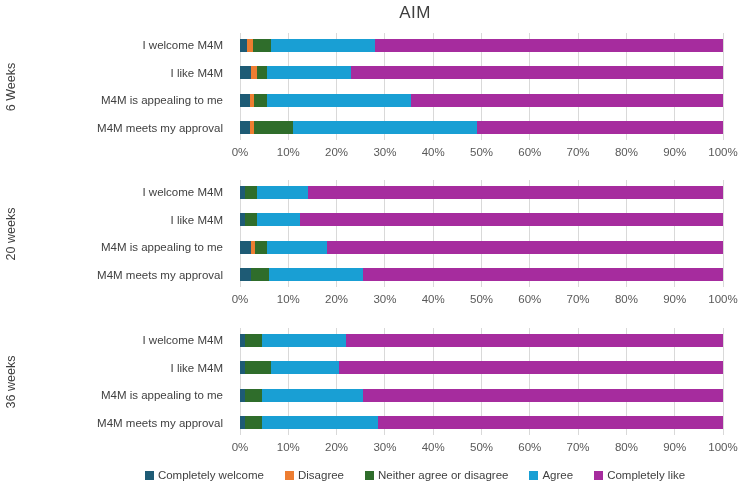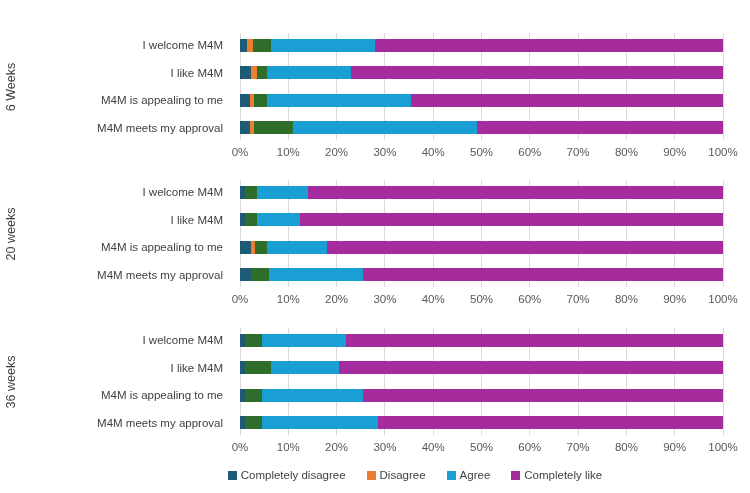--- a/index.html
+++ b/index.html
@@ -37,20 +37,21 @@
     position:absolute;top:469px;left:80px;width:670px;display:flex;
     justify-content:center;gap:21px;
   }
   .legend-item{display:flex;align-items:center;gap:4px;font-size:11.5px;color:#3f3f3f;white-space:nowrap;}
   .legend-swatch{width:9px;height:9px;display:inline-block;flex:0 0 auto;}
 </style>
 </head>
 <body>
 
 <div id="canvas">
+  <div class="chart-title">AIM</div>
   <div id="charts-root">
       <div class="group-block" style="top: 33px; height: 133px;">
         <div class="group-label" style="height: 107px;">
           <span>6 Weeks</span>
         </div>
         <div class="cat-label" style="top: 4px;">I welcome M4M</div>
         <div class="cat-label" style="top: 31.6px;">I like M4M</div>
         <div class="cat-label" style="top: 59.2px;">M4M is appealing to me</div>
         <div class="cat-label" style="top: 86.8px;">M4M meets my approval</div>
         <div class="plot" style="height: 107px;">
@@ -224,25 +225,29 @@
           <div class="axis-tick" style="left: 70%;">70%</div>
           <div class="axis-tick" style="left: 80%;">80%</div>
           <div class="axis-tick" style="left: 90%;">90%</div>
           <div class="axis-tick" style="left: 100%;">100%</div>
         </div>
       </div>
     </div>
   <div class="legend" id="legend">
       <div class="legend-item">
         <div class="legend-swatch" style="background: rgb(30, 91, 117);"></div>
-        <span>Completely disagree</span>
+        <span>Completely welcome</span>
       </div>
       <div class="legend-item">
         <div class="legend-swatch" style="background: rgb(237, 125, 49);"></div>
         <span>Disagree</span>
+      </div>
+      <div class="legend-item">
+        <div class="legend-swatch" style="background: rgb(47, 109, 43);"></div>
+        <span>Neither agree or disagree</span>
       </div>
       <div class="legend-item">
         <div class="legend-swatch" style="background: rgb(25, 159, 212);"></div>
         <span>Agree</span>
       </div>
       <div class="legend-item">
         <div class="legend-swatch" style="background: rgb(166, 44, 158);"></div>
         <span>Completely like</span>
       </div>
     </div>

